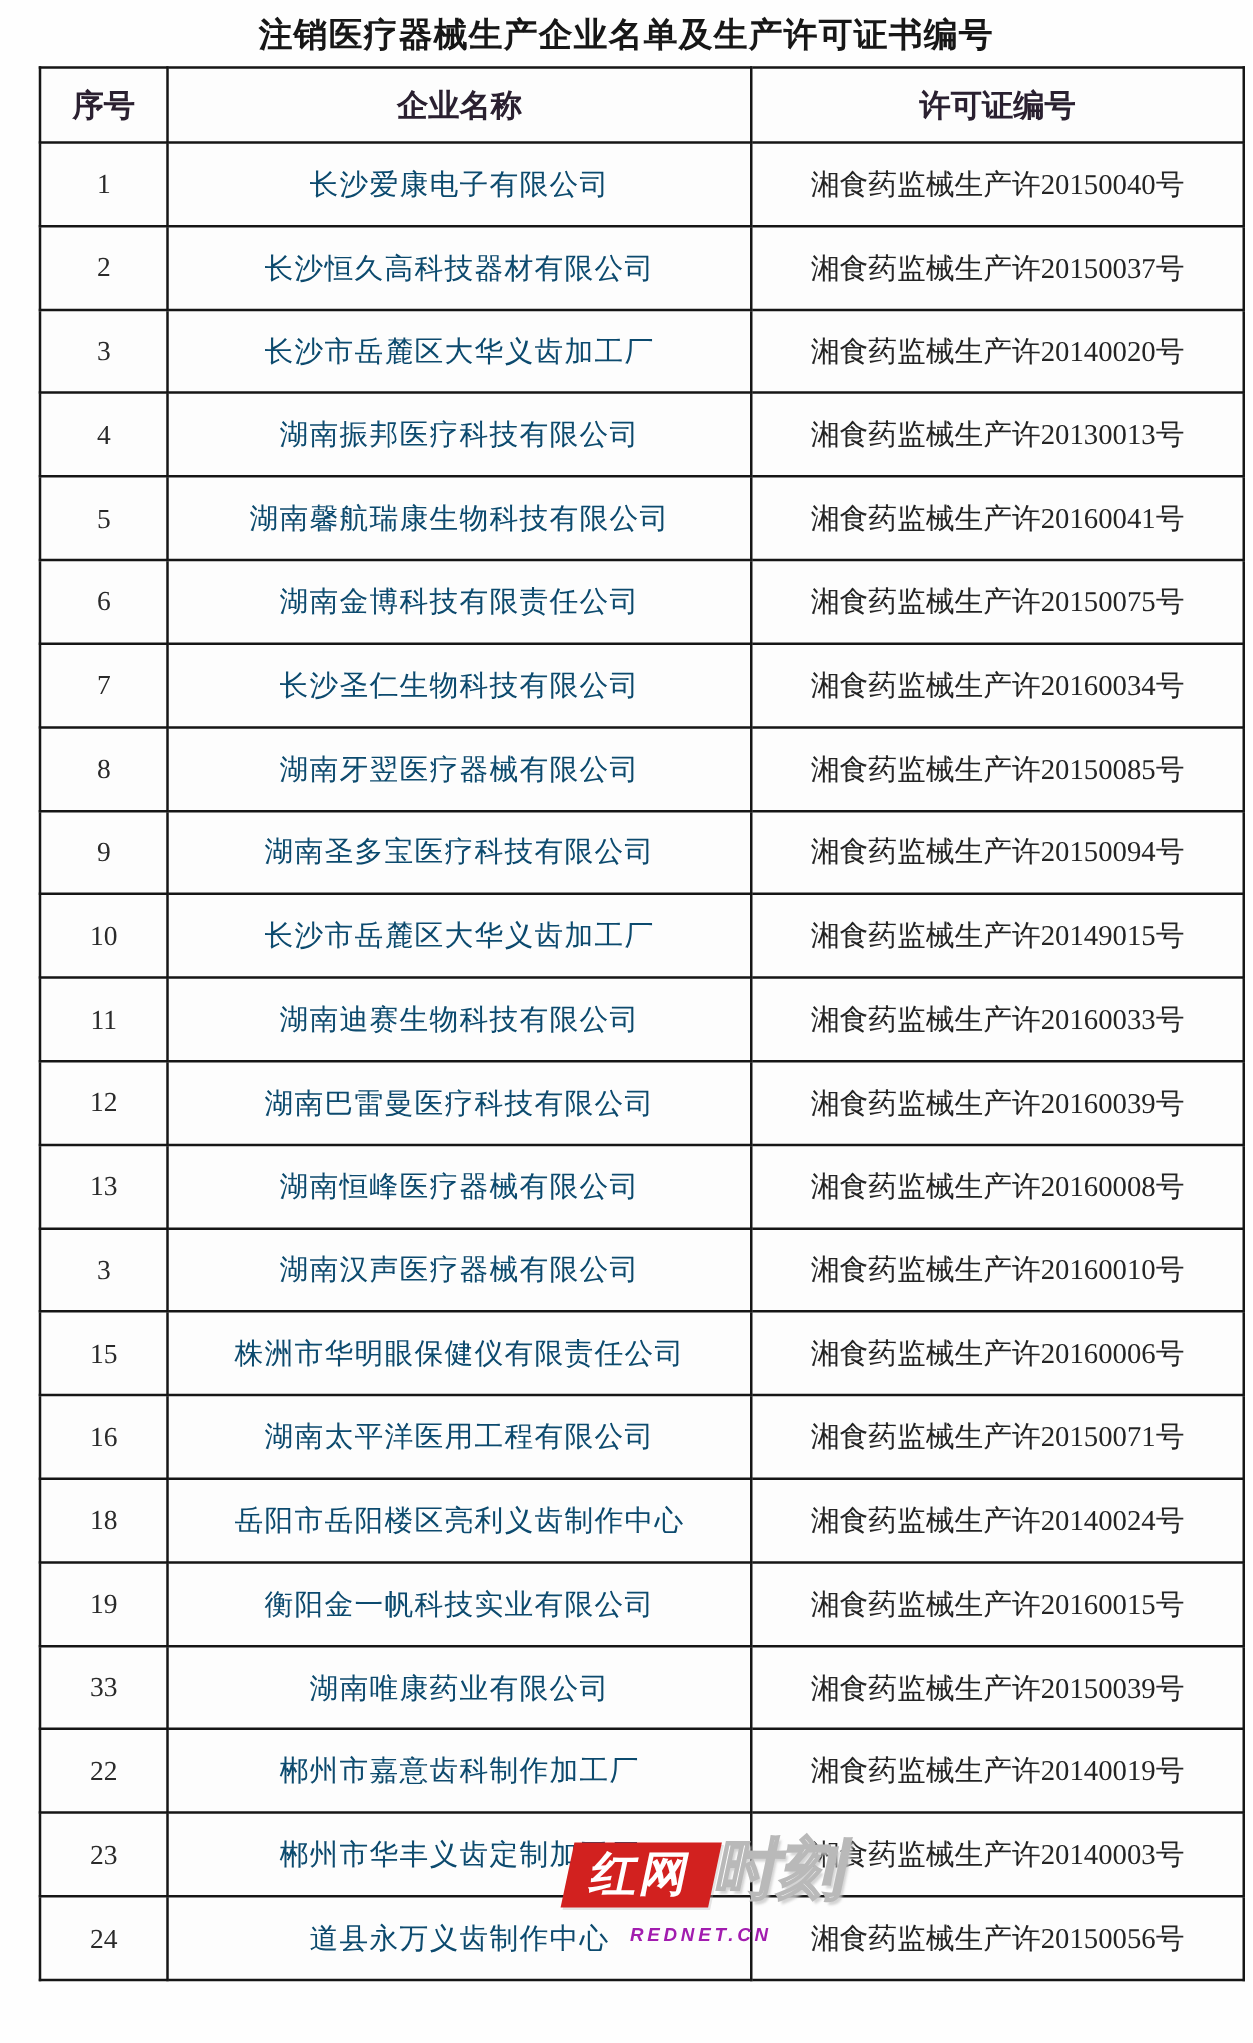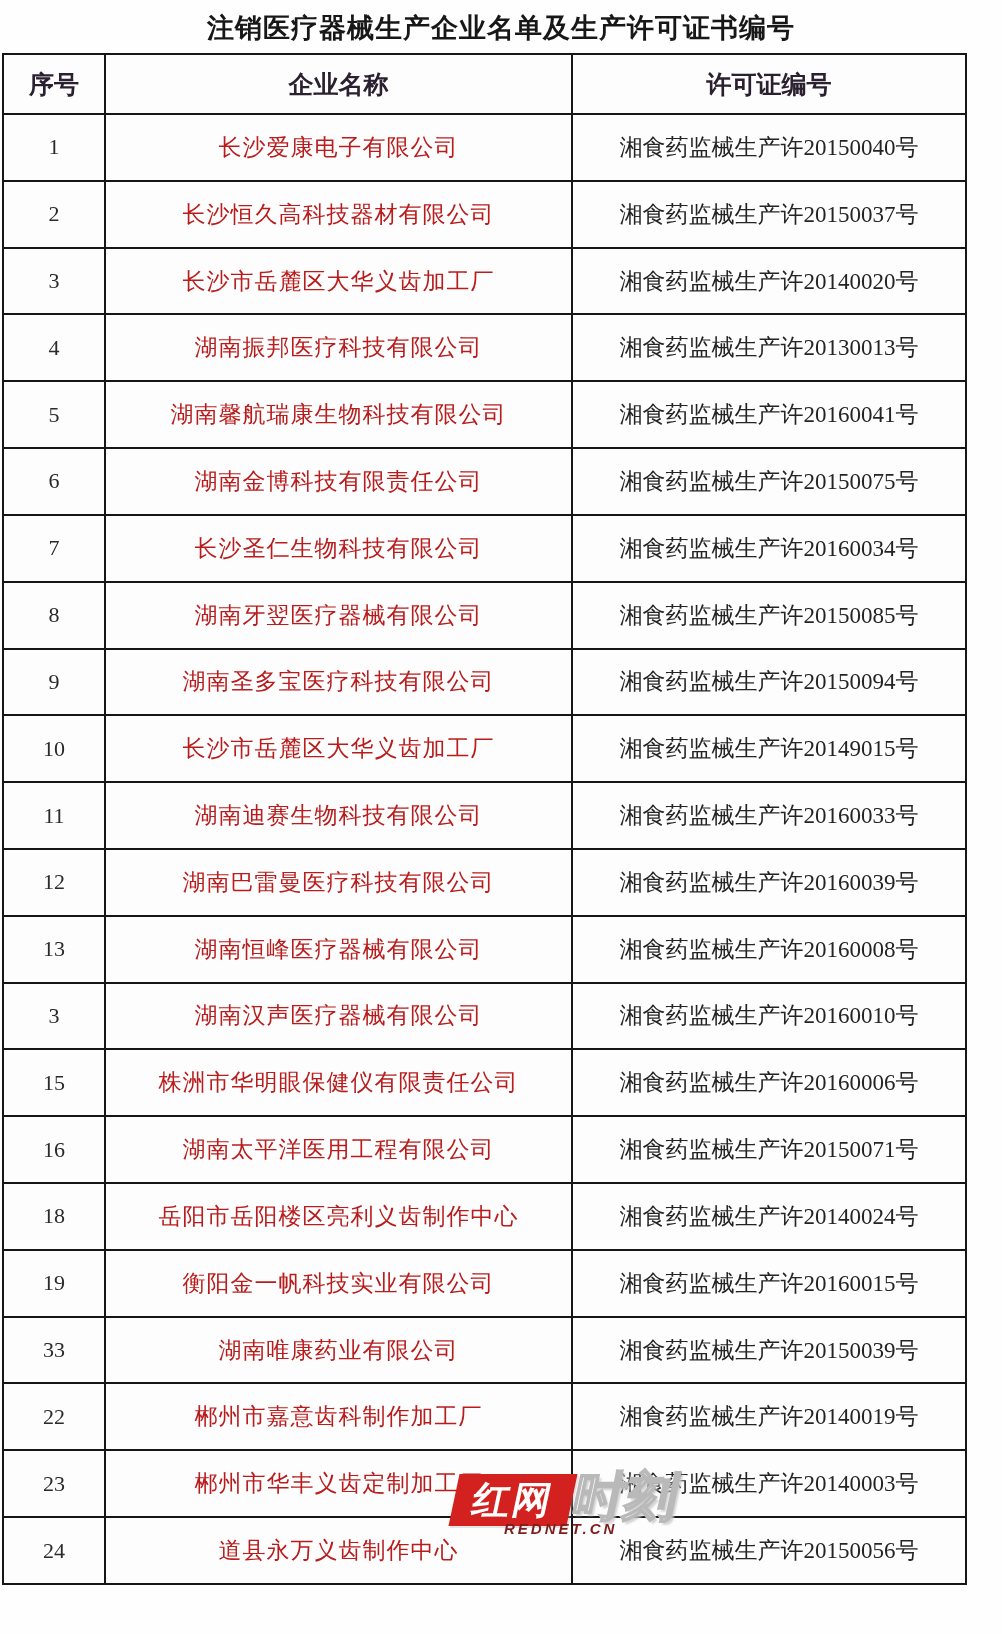--- a/index.html
+++ b/index.html
@@ -11,42 +11,42 @@
     color:#1f1f1f;
     overflow:hidden;
   }
   .doc-title{
     position:absolute;top:10px;left:0;right:0;
     text-align:center;
     font-size:27px;font-weight:bold;color:#171717;
     letter-spacing:1px;
   }
   table.reg-table{
-    position:absolute;left:2px;top:53px;
+    position:absolute;left:31px;top:53px;
     width:963px;height:1532px;
     border-collapse:collapse;
     table-layout:fixed;
     background:#fdfdfd;
   }
   table.reg-table col.c-no{width:102px;}
   table.reg-table col.c-name{width:467px;}
   table.reg-table col.c-lic{width:394px;}
   table.reg-table th, table.reg-table td{
     border:2px solid #161616;
     text-align:center;vertical-align:middle;
     padding:0 4px;
     overflow:hidden;
   }
   table.reg-table thead th{
     height:58px;
     font-size:25px;font-weight:bold;color:#2a2030;
   }
   table.reg-table tbody tr{height:61px;}
   td.cell-no{font-size:22px;color:#2a2a2a;}
-  td.cell-name{font-size:23px;color:#b91c1c;letter-spacing:1px;}
+  td.cell-name{font-size:23px;color:#0c4a6e;letter-spacing:1px;}
   td.cell-lic{font-size:23px;color:#242424;}
   
   .watermark{position:absolute;left:448px;top:1466px;width:260px;height:86px;pointer-events:none;}
   .wm-redbox{
     position:absolute;left:6px;top:8px;width:118px;height:52px;
     background:#d2211f;
     transform:skewX(-12deg);
     display:flex;align-items:center;justify-content:center;
     box-shadow:2px 2px 0 rgba(180,180,180,.35);
   }
@@ -59,24 +59,24 @@
     position:absolute;left:126px;top:2px;
     font-size:52px;font-weight:bold;line-height:1.1;
     font-family:"Liberation Sans","DejaVu Sans",sans-serif;
     color:#ffffff;
     -webkit-text-stroke:2px #b9b9b9;
     text-shadow:3px 3px 2px rgba(200,200,200,.8);
     transform:skewX(-12deg);
     white-space:nowrap;
   }
   .wm-caption{
-    position:absolute;left:56px;top:54px;
+    position:absolute;left:56px;top:74px;
     font-size:15px;font-weight:bold;font-style:italic;
     font-family:"Liberation Sans","DejaVu Sans",sans-serif;
-    color:#7f1d1d;letter-spacing:3px;
+    color:#a21caf;letter-spacing:3px;
   }
 </style>
 </head>
 <body>
 
 <div class="page">
 
   <div class="doc-title">注销医疗器械生产企业名单及生产许可证书编号</div>
 
   <table class="reg-table">

